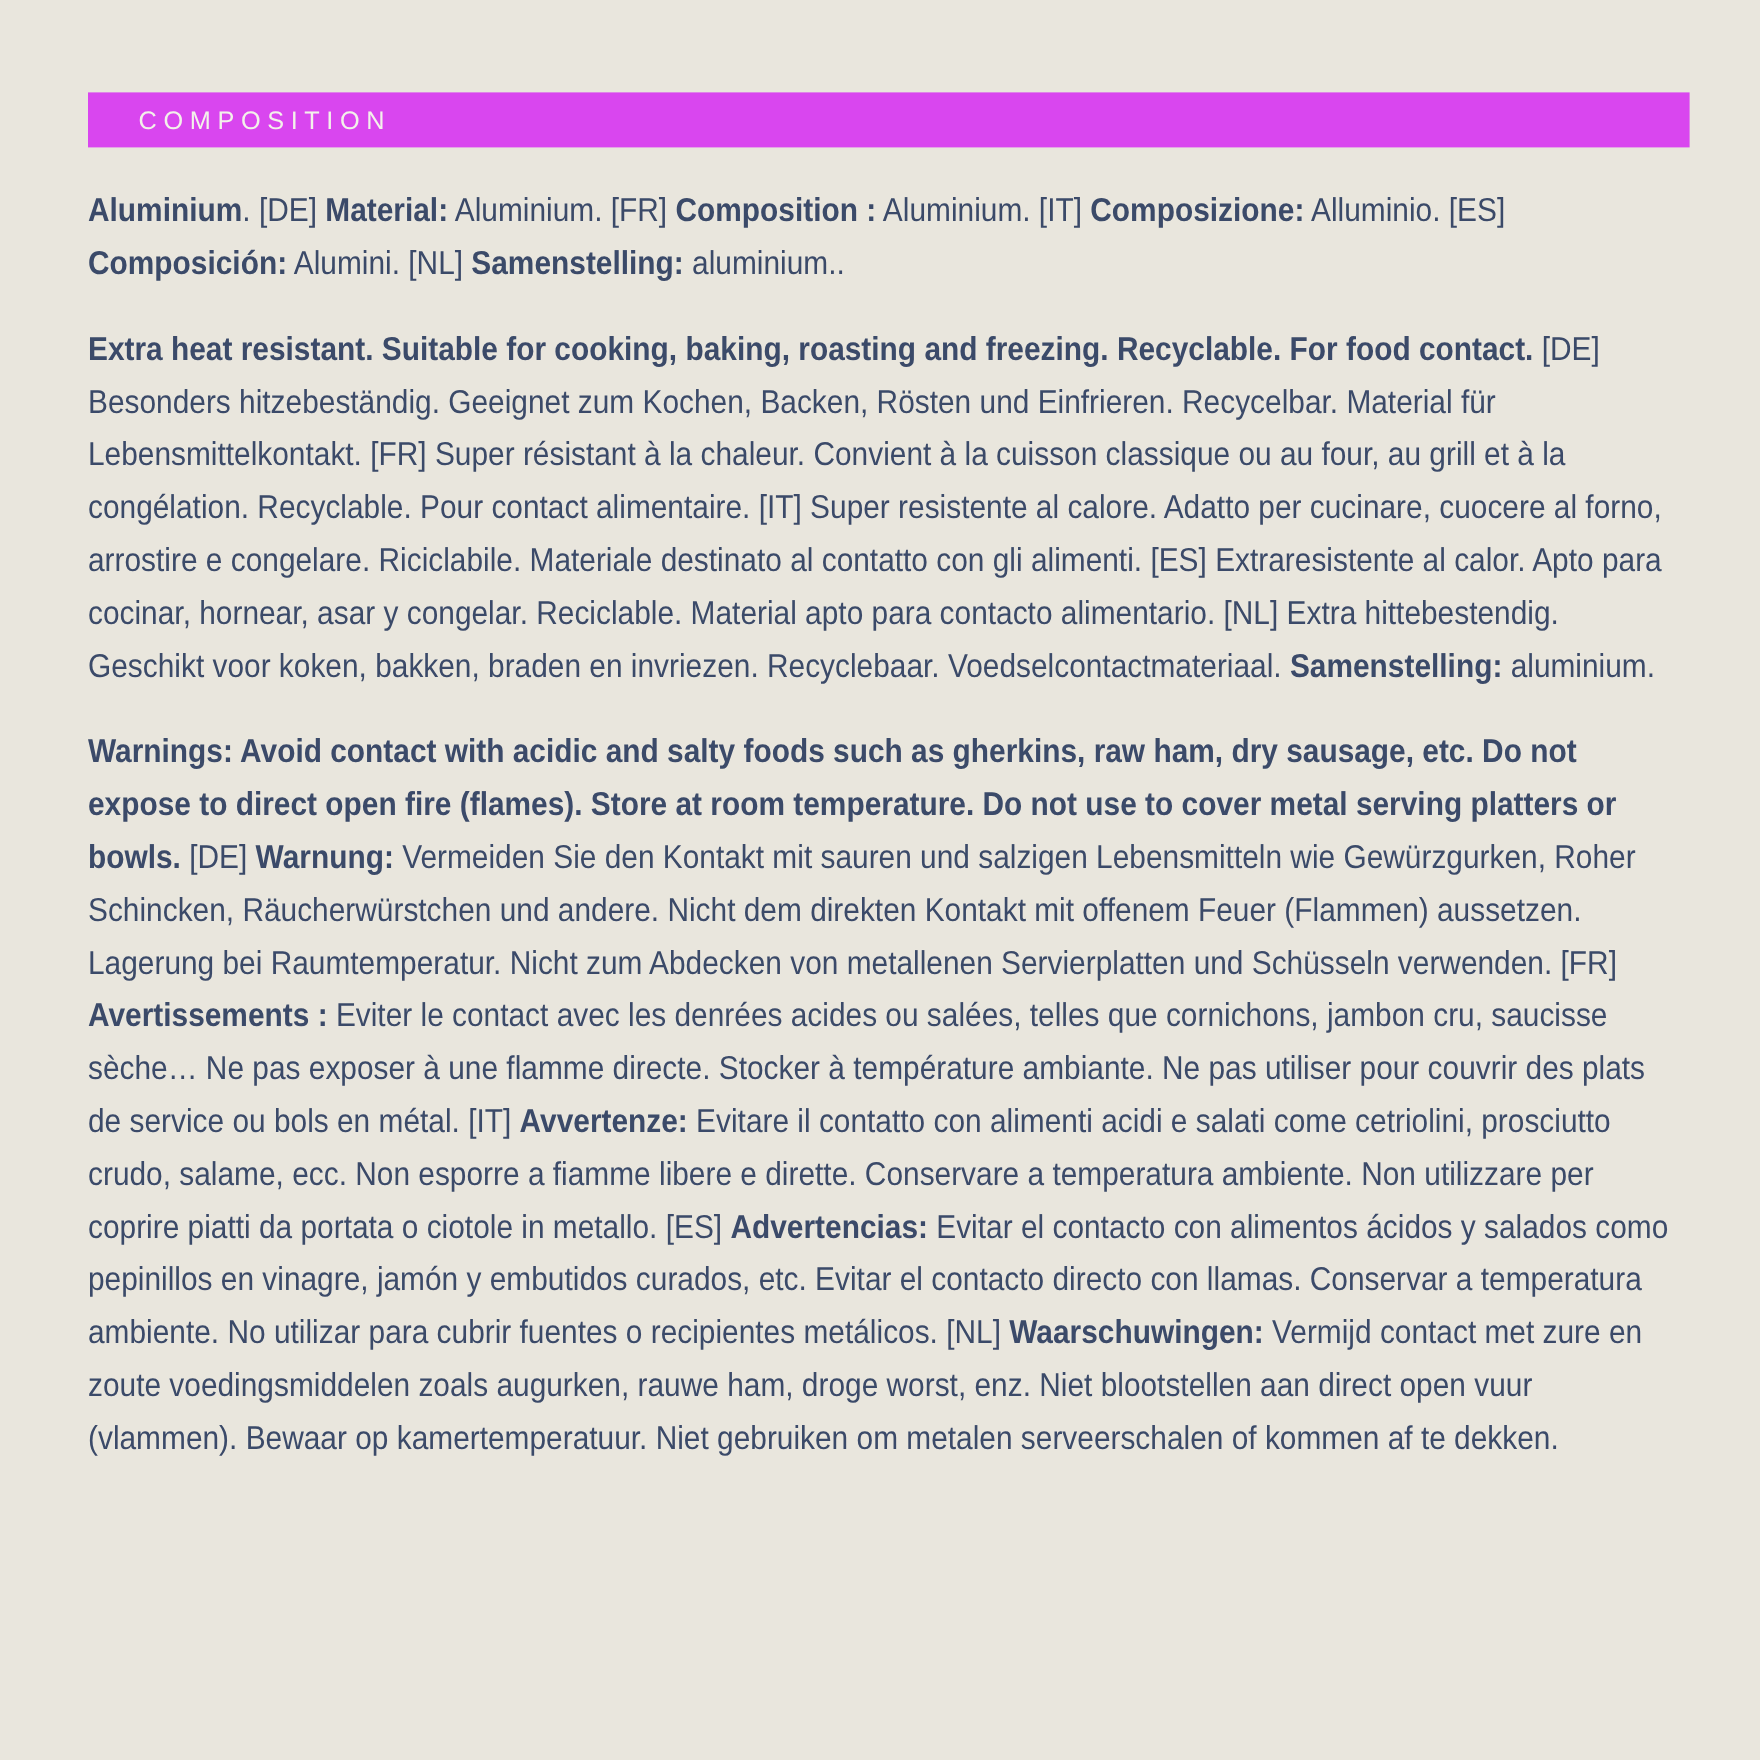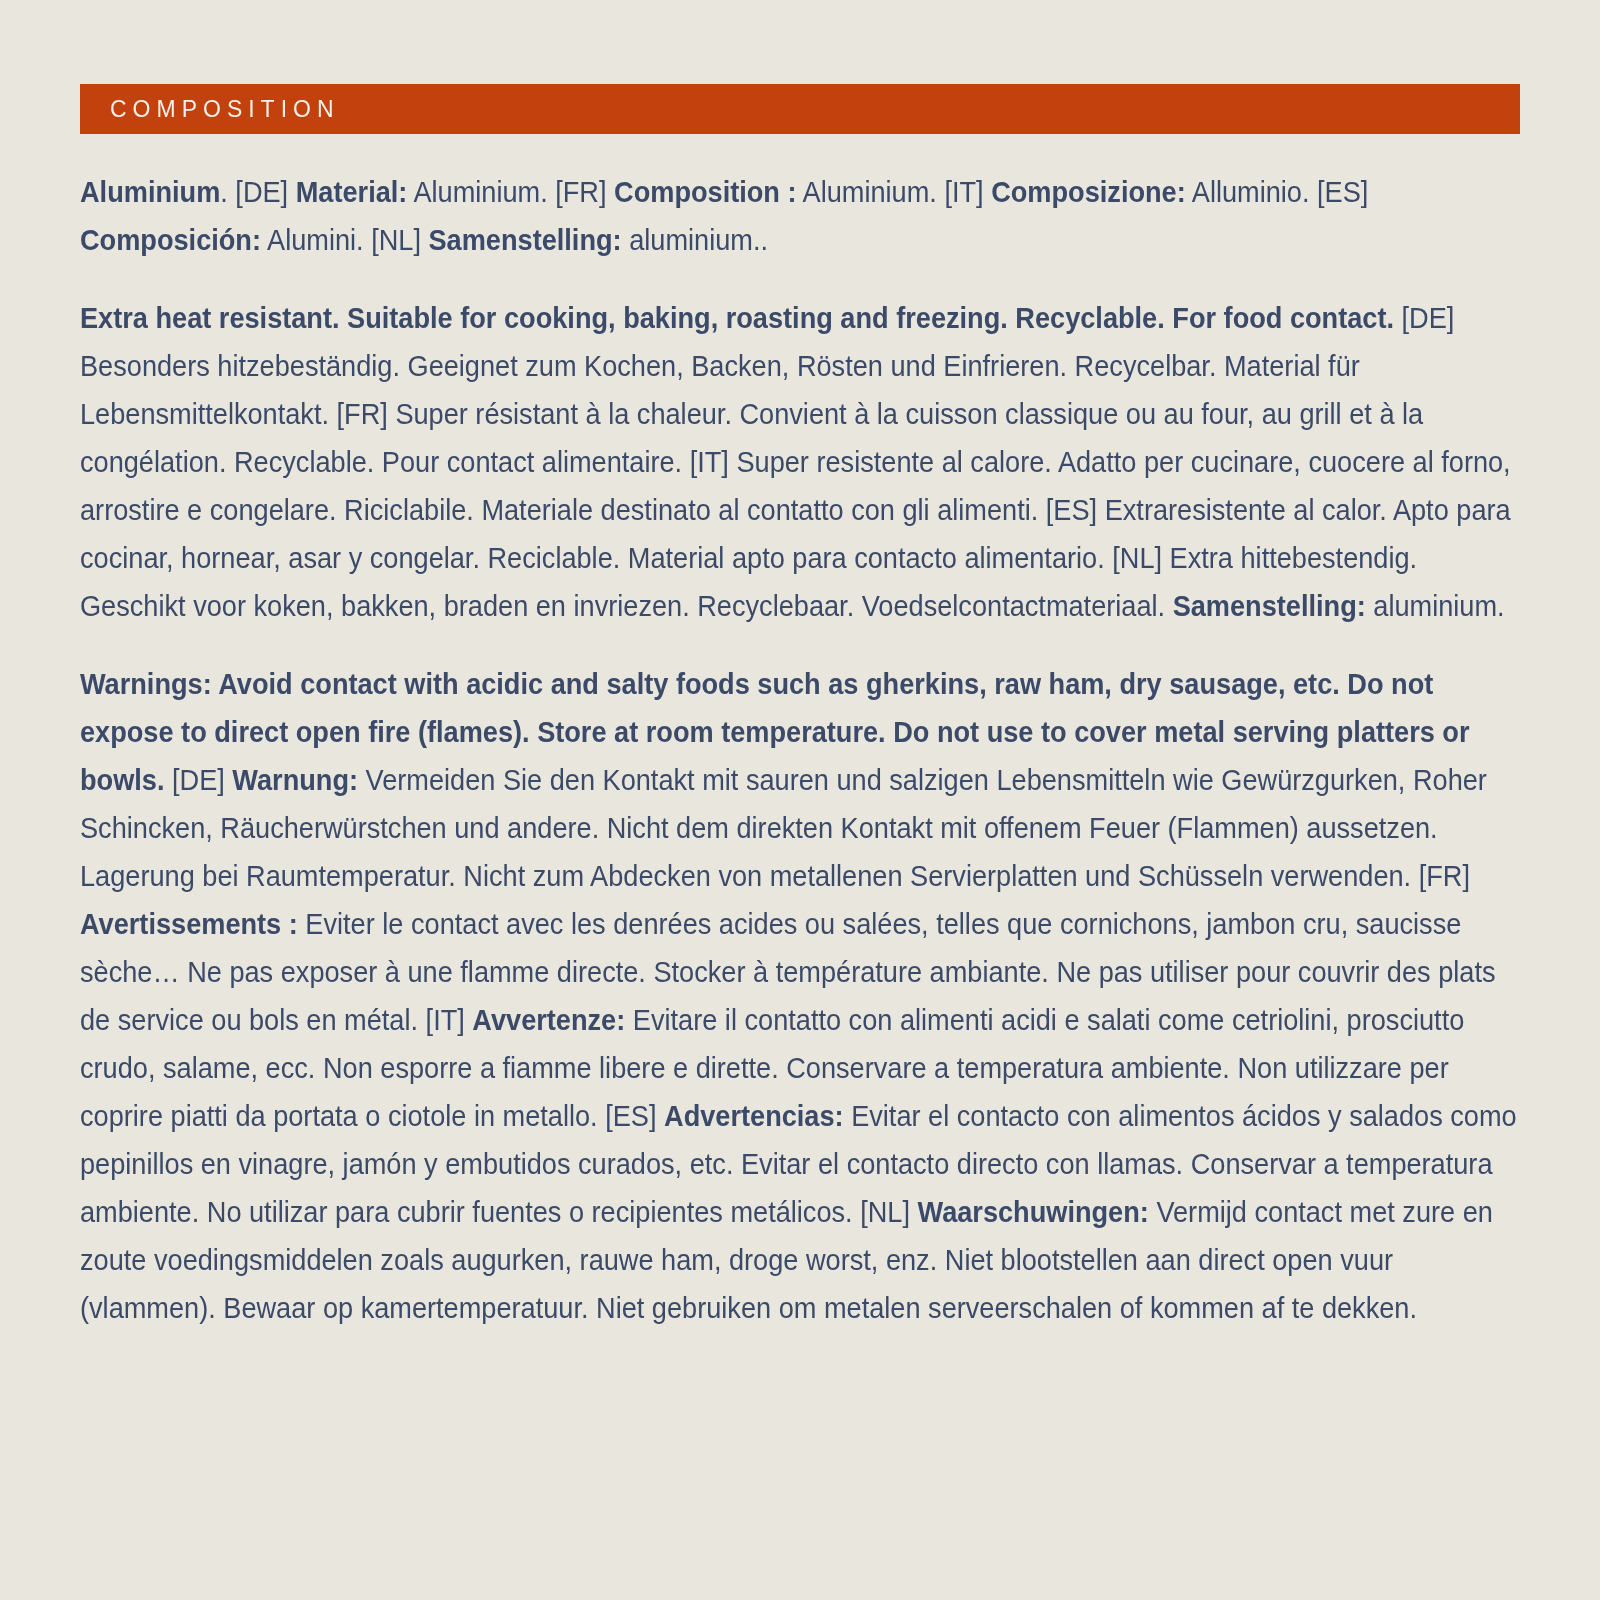--- a/index.html
+++ b/index.html
@@ -52,21 +52,21 @@
     font-weight: 400;
   }
   .run { font-weight: 400; }
   .run.bold { font-weight: 700; }
 </style>
 </head>
 <body style="background: rgb(233, 230, 221);">
 
 <div class="page">
 
-  <div class="header-bar" style="background: #c2410c;">
+  <div class="header-bar" style="background: #d946ef; padding-left: 16px;">
     <span class="header-title" style="color: rgb(243, 241, 234);">COMPOSITION</span>
   </div>
 
   <div class="text-block" style="color: rgb(59, 74, 105);">
       <p class="para"><span class="run bold">Aluminium</span><span class="run">. [DE] </span><span class="run bold">Material:</span><span class="run"> Aluminium. [FR] </span><span class="run bold">Composition :</span><span class="run"> Aluminium. [IT] </span><span class="run bold">Composizione:</span><span class="run"> Alluminio. [ES] </span><span class="run bold">Composición:</span><span class="run"> Alumini. [NL] </span><span class="run bold">Samenstelling:</span><span class="run"> aluminium..</span></p>
       <p class="para"><span class="run bold">Extra heat resistant. Suitable for cooking, baking, roasting and freezing. Recyclable. For food contact.</span><span class="run"> [DE] Besonders hitzebeständig. Geeignet zum Kochen, Backen, Rösten und Einfrieren. Recycelbar. Material für Lebensmittelkontakt. [FR] Super résistant à la chaleur. Convient à la cuisson classique ou au four, au grill et à la congélation. Recyclable. Pour contact alimentaire. [IT] Super resistente al calore. Adatto per cucinare, cuocere al forno, arrostire e congelare. Riciclabile. Materiale destinato al contatto con gli alimenti. [ES] Extraresistente al calor. Apto para cocinar, hornear, asar y congelar. Reciclable. Material apto para contacto alimentario. [NL] Extra hittebestendig. Geschikt voor koken, bakken, braden en invriezen. Recyclebaar. Voedselcontactmateriaal. </span><span class="run bold">Samenstelling:</span><span class="run"> aluminium.</span></p>
       <p class="para"><span class="run bold">Warnings: Avoid contact with acidic and salty foods such as gherkins, raw ham, dry sausage, etc. Do not expose to direct open fire (flames). Store at room temperature. Do not use to cover metal serving platters or bowls.</span><span class="run"> [DE] </span><span class="run bold">Warnung:</span><span class="run"> Vermeiden Sie den Kontakt mit sauren und salzigen Lebensmitteln wie Gewürzgurken, Roher Schincken, Räucherwürstchen und andere. Nicht dem direkten Kontakt mit offenem Feuer (Flammen) aussetzen. Lagerung bei Raumtemperatur. Nicht zum Abdecken von metallenen Servierplatten und Schüsseln verwenden. [FR] </span><span class="run bold">Avertissements :</span><span class="run"> Eviter le contact avec les denrées acides ou salées, telles que cornichons, jambon cru, saucisse sèche… Ne pas exposer à une flamme directe. Stocker à température ambiante. Ne pas utiliser pour couvrir des plats de service ou bols en métal. [IT] </span><span class="run bold">Avvertenze:</span><span class="run"> Evitare il contatto con alimenti acidi e salati come cetriolini, prosciutto crudo, salame, ecc. Non esporre a fiamme libere e dirette. Conservare a temperatura ambiente. Non utilizzare per coprire piatti da portata o ciotole in metallo. [ES] </span><span class="run bold">Advertencias:</span><span class="run"> Evitar el contacto con alimentos ácidos y salados como pepinillos en vinagre, jamón y embutidos curados, etc. Evitar el contacto directo con llamas. Conservar a temperatura ambiente. No utilizar para cubrir fuentes o recipientes metálicos. [NL] </span><span class="run bold">Waarschuwingen:</span><span class="run"> Vermijd contact met zure en zoute voedingsmiddelen zoals augurken, rauwe ham, droge worst, enz. Niet blootstellen aan direct open vuur (vlammen). Bewaar op kamertemperatuur. Niet gebruiken om metalen serveerschalen of kommen af te dekken.</span></p>
     </div>
 
 </div>

